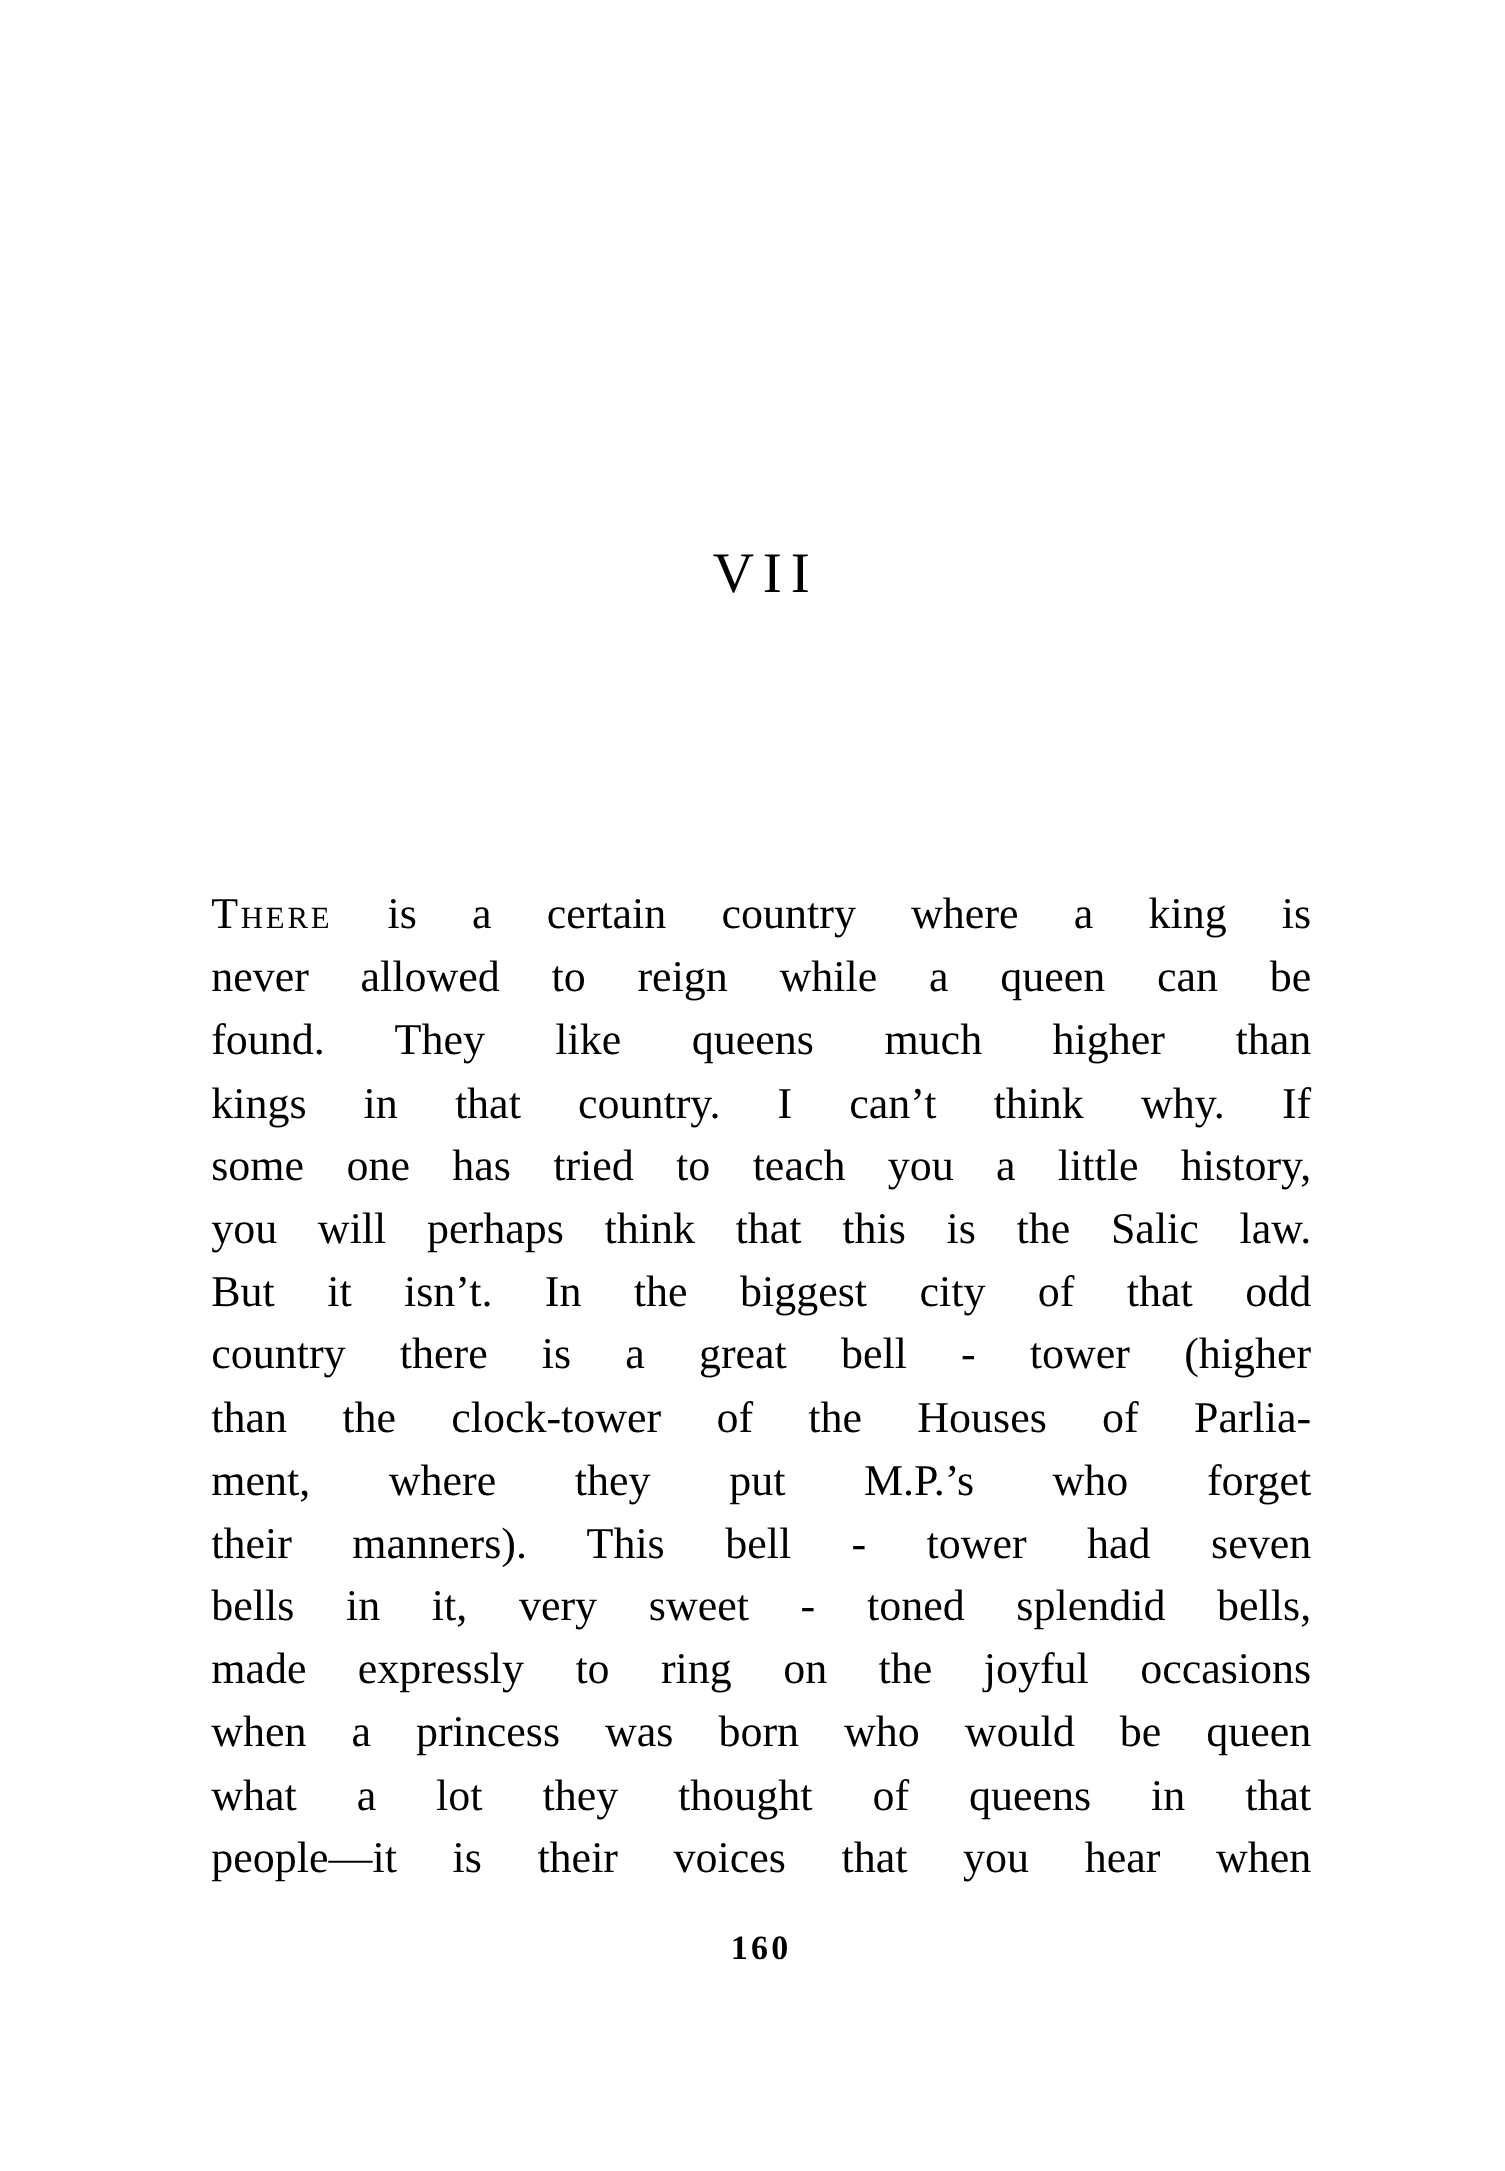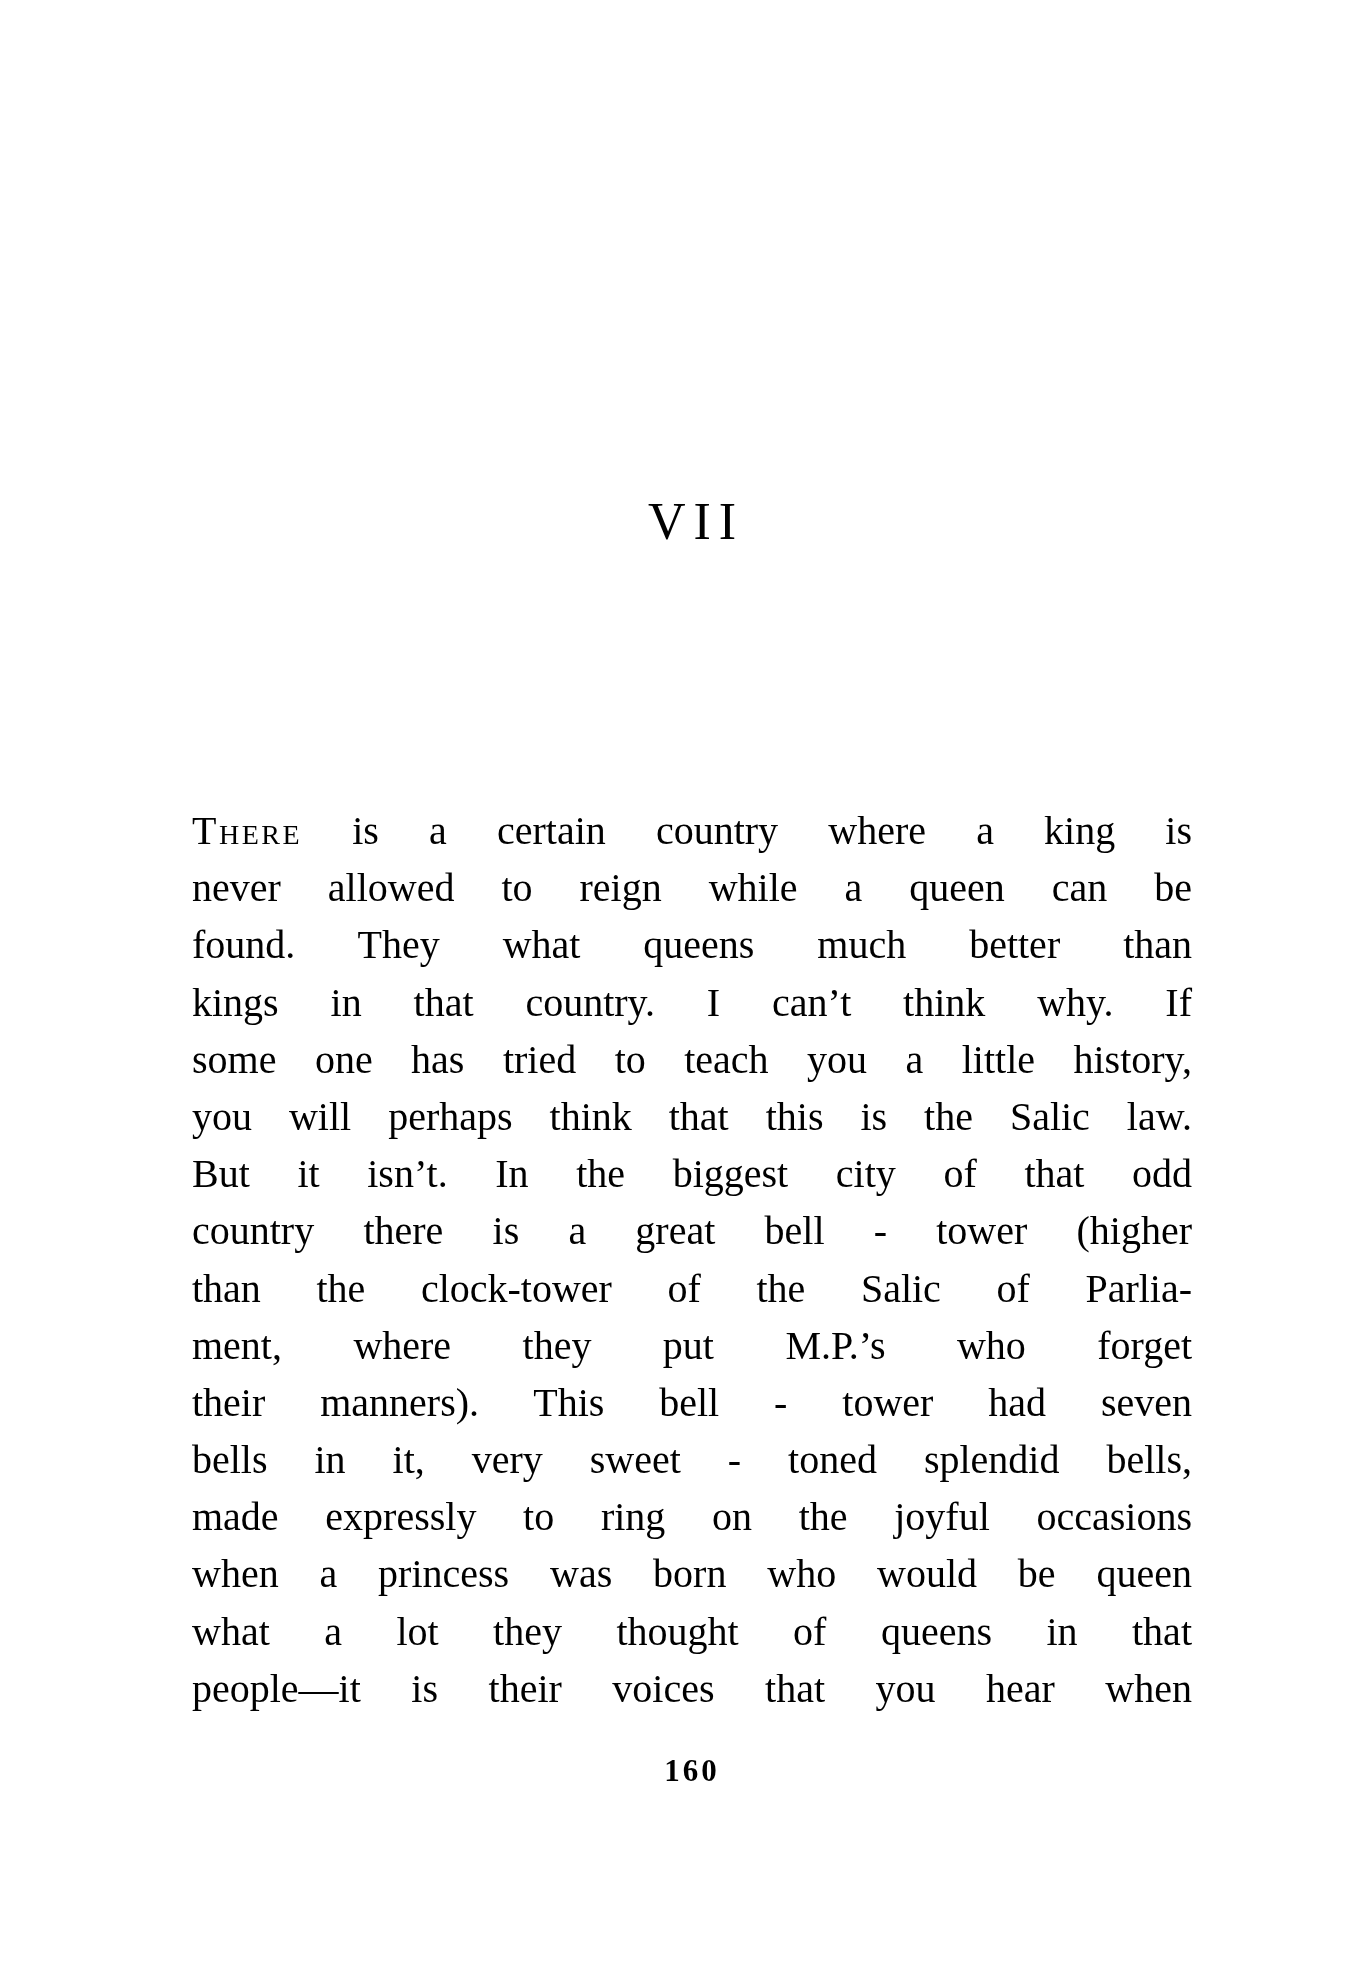--- a/index.html
+++ b/index.html
@@ -77,27 +77,27 @@
 <body>
 
 <div class="page">
 
   <div class="chapter-number">VII</div>
 
 
   <div class="body-text">
     <div class="body-line"><span class="lead-word">There</span> <span>is a certain country where a king is</span></div>
     <div class="body-line">never allowed to reign while a queen can be</div>
-    <div class="body-line">found.  They what queens much better than</div>
+    <div class="body-line">found.  They like queens much higher than</div>
     <div class="body-line">kings in that country.  I can’t think why.  If</div>
     <div class="body-line">some one has tried to teach you a little history,</div>
     <div class="body-line">you will perhaps think that this is the Salic law.</div>
     <div class="body-line">But it isn’t.  In the biggest city of that odd</div>
     <div class="body-line">country there is a great bell - tower (higher</div>
-    <div class="body-line">than the clock-tower of the Salic of Parlia-</div>
+    <div class="body-line">than the clock-tower of the Houses of Parlia-</div>
     <div class="body-line">ment, where they put M.P.’s who forget</div>
     <div class="body-line">their manners).  This bell - tower had seven</div>
     <div class="body-line">bells in it, very sweet - toned splendid bells,</div>
     <div class="body-line">made expressly to ring on the joyful occasions</div>
     <div class="body-line">when a princess was born who would be queen</div>
     <div class="body-line">what a lot they thought of queens in that</div>
     <div class="body-line">people—it is their voices that you hear when</div>
   </div>
 
   <div class="page-number">160</div>

